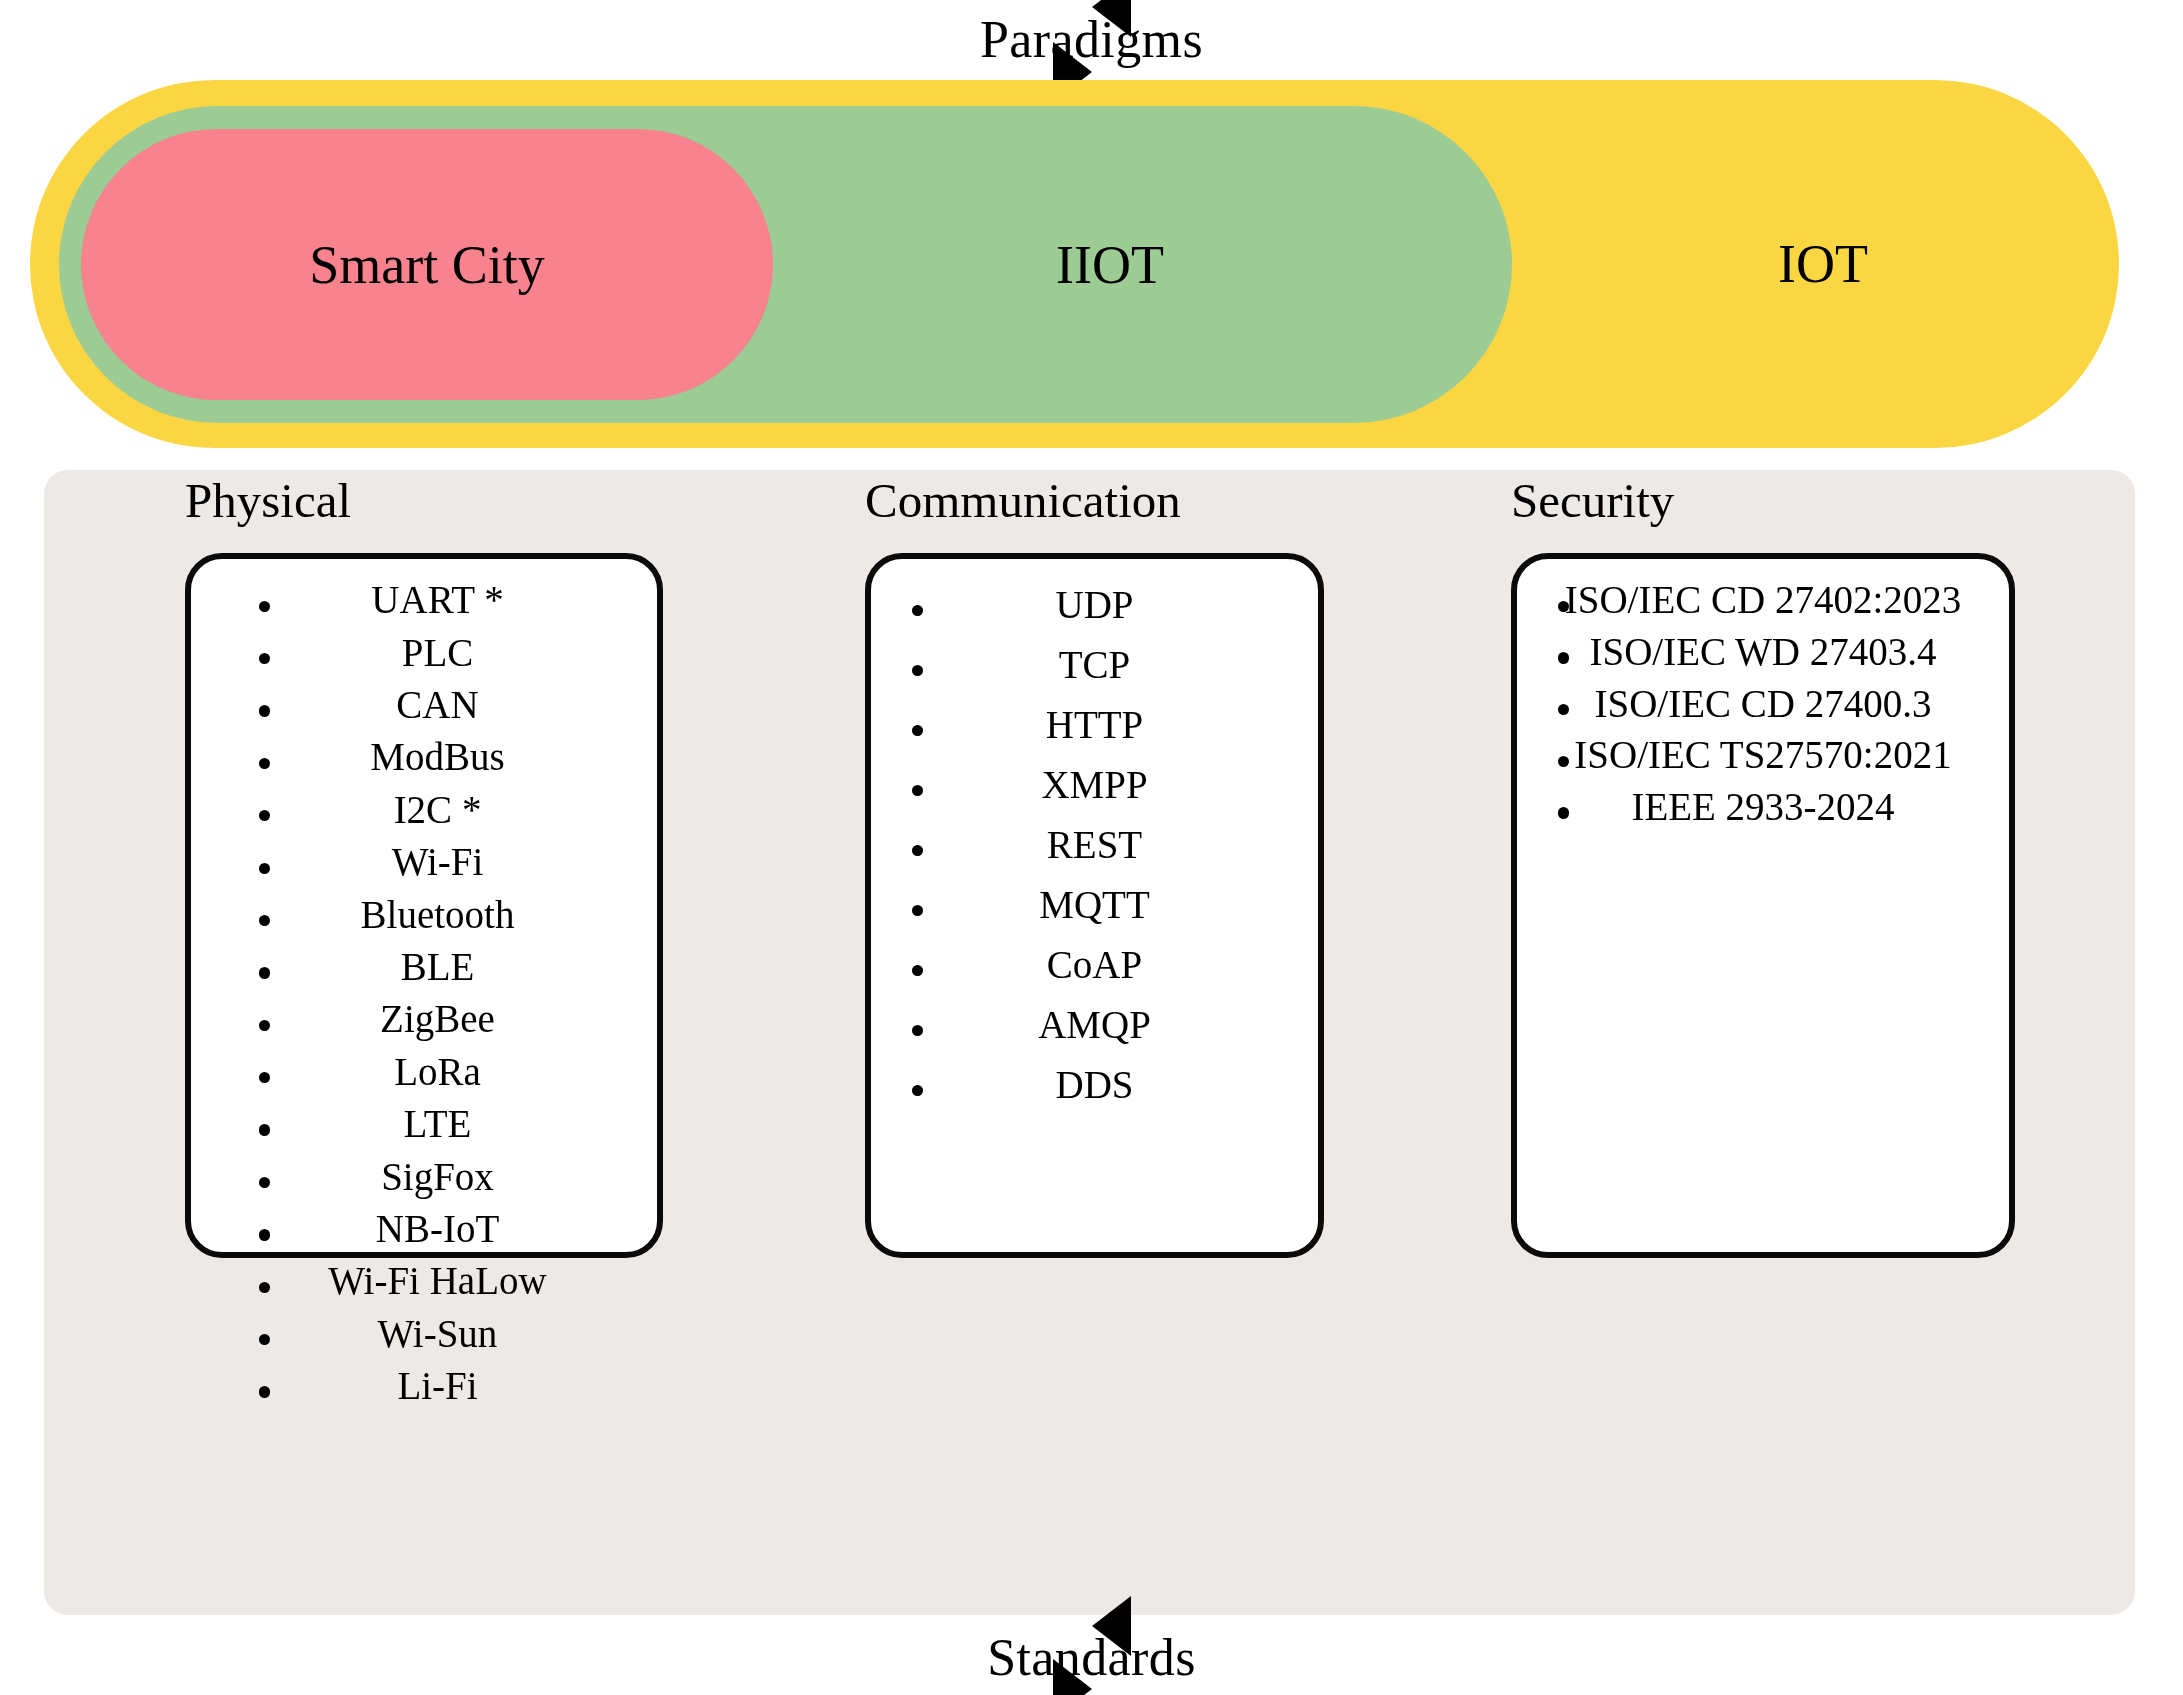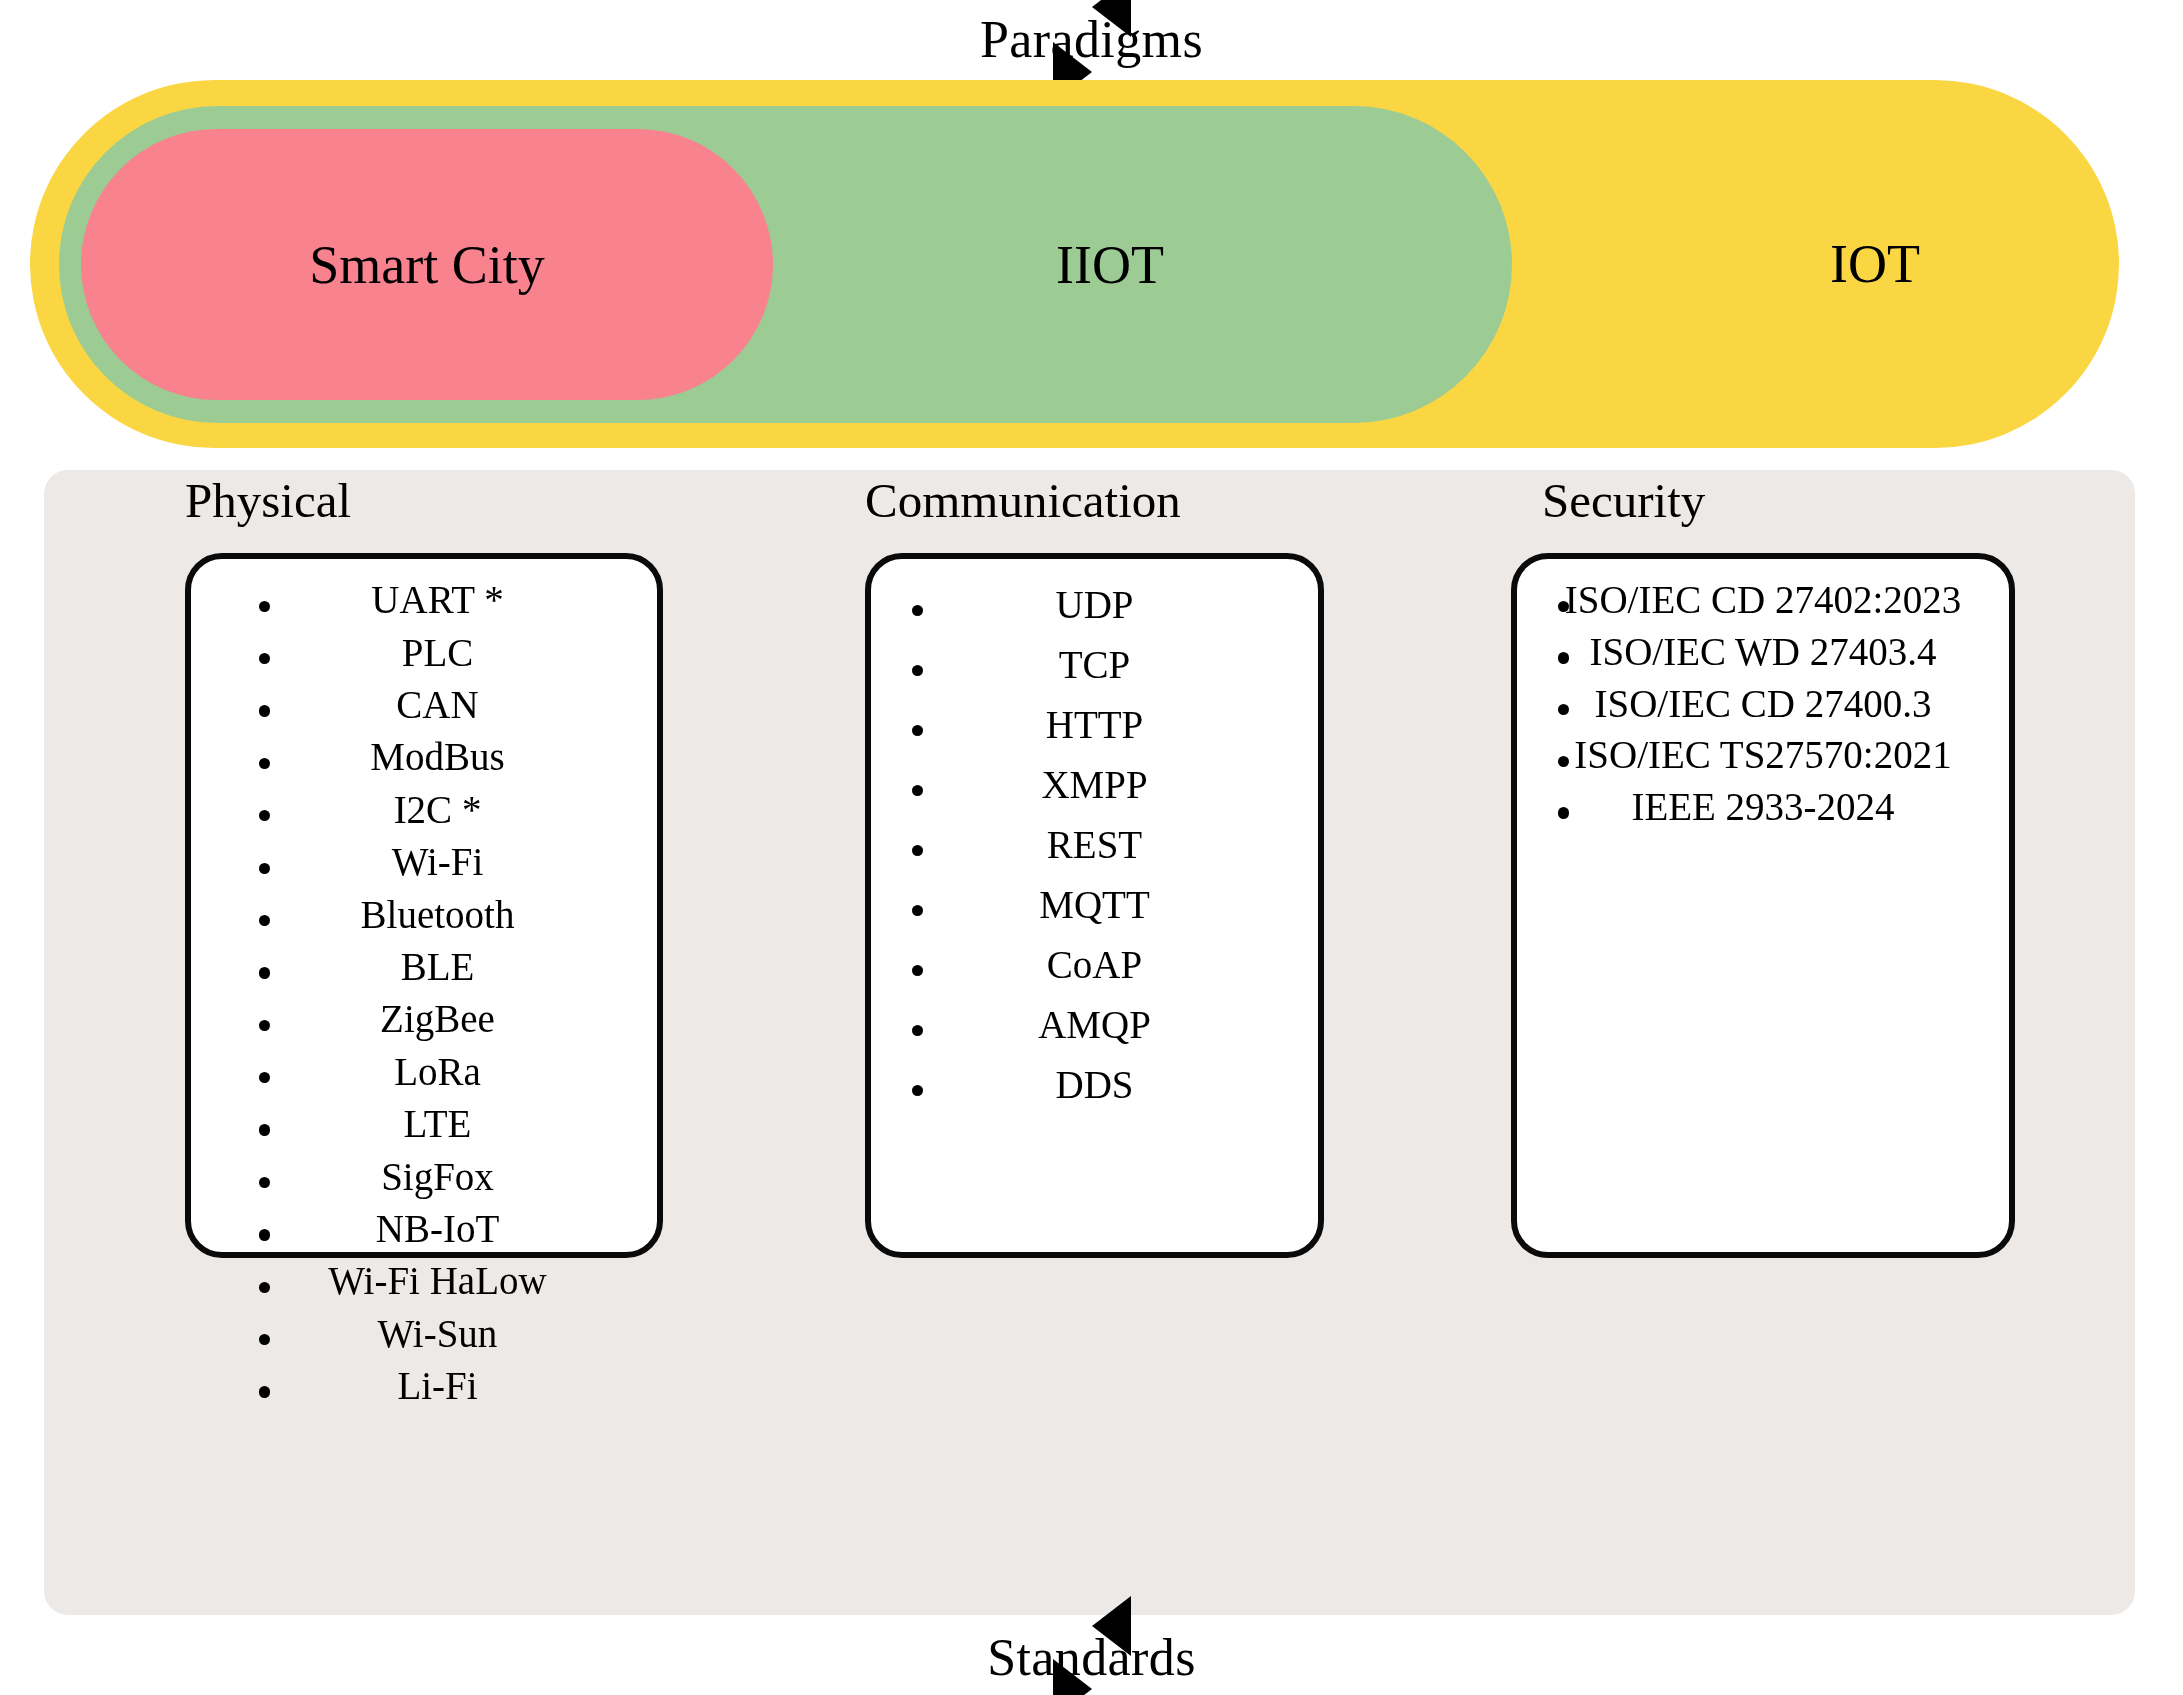--- a/index.html
+++ b/index.html
@@ -112,42 +112,42 @@
   .pill-label-abs {
     position: absolute;
     top: 50%;
     transform: translateY(-50%);
     font-size: 54px;
     line-height: 1;
     white-space: nowrap;
     z-index: 3;
   }
   #label-iiot { left: 997px; }
-  #label-iot  { left: 1800px; }
+  #label-iot  { left: 1748px; }
 
   
   #standards-panel {
     position: absolute;
     left: 44px;
     top: 470px;
     width: 2091px;
     height: 1145px;
     background: #ECE9E7;
     border-radius: 24px;
   }
   .column-header {
     position: absolute;
     top: 5.6px;
     font-size: 49px;
     line-height: 1;
     white-space: nowrap;
   }
   #header-physical      { left: 141px; width: 478px; }
   #header-communication { left: 821px; width: 459px; }
-  #header-security      { left: 1498px; width: 504px; }
+  #header-security      { left: 1467px; width: 504px; }
 
   .item-box {
     position: absolute;
     background: #ffffff;
     border: 6.3px solid #0a0a0a;
     border-radius: 37px;
     box-sizing: border-box;
     padding: 10px 0 10px 0;
   }
   #box-physical      { left: 141px;  top: 83px; width: 478px;  height: 705px; padding-left: 27px; }

